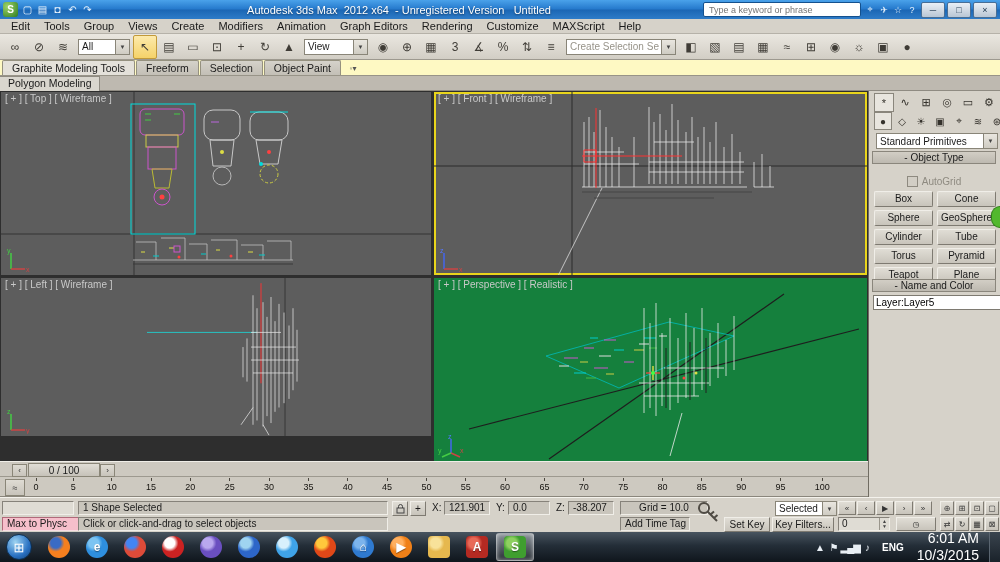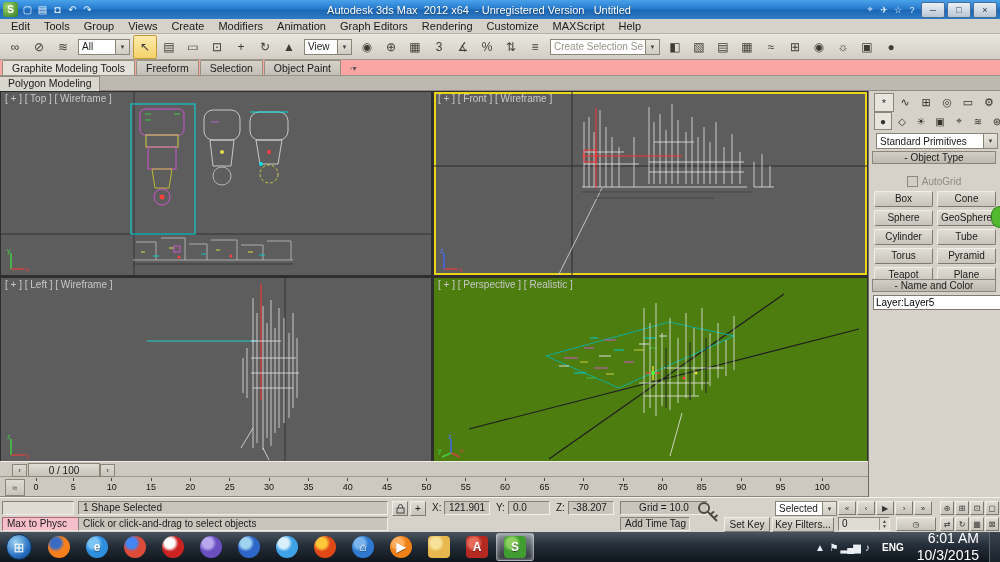--- a/index.html
+++ b/index.html
@@ -25,21 +25,21 @@
   .tbgroup{display:flex;align-items:center;}
   .tool{width:22px;height:22px;display:flex;align-items:center;justify-content:center;font-size:12px;color:#3f3c36;border:1px solid transparent;border-radius:2px;flex:none;}
   .tool.active{background:linear-gradient(#fdeaac,#f5d269);border-color:#c29a3a;}
   .dd{height:16px;background:#fff;border:1px solid #898578;display:flex;align-items:center;font-size:10px;margin:0 3px;box-sizing:border-box;}
   .dd .dv{padding:0 3px;white-space:nowrap;overflow:hidden;flex:1;}
   .dd .dv.gray{color:#979389;}
   .dd .da{width:13px;align-self:stretch;background:linear-gradient(#e9e6df,#cfccc3);border-left:1px solid #898578;display:flex;align-items:center;justify-content:center;}
   .dd .da::after{content:"▼";font-size:6px;color:#444;}
 
   
-  .ribbon-tabs{left:0;top:60px;width:1000px;height:16px;background:#fca5a5;border-bottom:1px solid #989488;display:flex;align-items:flex-end;padding-left:2px;box-sizing:border-box;}
+  .ribbon-tabs{left:0;top:60px;width:1000px;height:16px;background:#fef9c3;border-bottom:1px solid #989488;display:flex;align-items:flex-end;padding-left:2px;box-sizing:border-box;}
   .rtab{height:14px;line-height:14px;padding:0 9px;font-size:10.5px;background:linear-gradient(#d5d2ca,#c3bfb6);border:1px solid #95917f;border-bottom:none;border-radius:2px 2px 0 0;margin-right:1px;white-space:nowrap;}
   .rtab.active{background:#e4e1da;}
   .rmore{width:22px;height:14px;display:flex;align-items:center;justify-content:center;font-size:8px;color:#555;}
   .ribbon-sub{left:0;top:76px;width:1000px;height:15px;background:#beb9b0;border-bottom:1px solid #8f8b82;box-sizing:border-box;}
   .subtab{position:absolute;left:0;top:0;height:14px;line-height:13px;padding:0 8px;background:#d9d6ce;border:1px solid #8f8b82;border-left:none;font-size:10.5px;white-space:nowrap;}
 
   
   .vparea{left:0;top:91px;width:868px;height:370px;background:#2e2e2e;}
   .vp{position:absolute;background:#5d5d5d;overflow:hidden;}
   .vp svg.canvas{position:absolute;left:0;top:0;width:100%;height:100%;display:block;pointer-events:none;}
@@ -109,20 +109,23 @@
     <div class="app-logo">S</div>
     <div class="tbgroup">
 
     <div class="qa-icon">▢</div>
         <div class="qa-icon">▤</div>
         <div class="qa-icon">◘</div>
         <div class="qa-icon">↶</div>
         <div class="qa-icon">↷</div>
       </div>
     <div class="tb-title">Autodesk 3ds Max  2012 x64  - Unregistered Version   Untitled</div>
+    <div class="search-box">
+      <input placeholder="Type a keyword or phrase" style="">
+    </div>
     <div class="tbgroup">
 
     <div class="ti-icon">⌖</div>
         <div class="ti-icon">✈</div>
         <div class="ti-icon">☆</div>
         <div class="ti-icon">?</div>
       </div>
     <div class="tbgroup" style="gap:2px">
 
     <div class="win-btn">─</div>
@@ -164,21 +167,21 @@
         <div class="tool">▤</div>
         <div class="tool">▭</div>
         <div class="tool">⊡</div>
       </div>
     <div class="tbgroup">
 
     <div class="tool">+</div>
         <div class="tool">↻</div>
         <div class="tool">▲</div>
       </div>
-    <div class="dd" style="width:48px">
+    <div class="dd" style="width:64px">
       <span class="dv">View</span>
       <span class="da"></span>
     </div>
     <div class="tbgroup">
 
     <div class="tool">◉</div>
         <div class="tool">⊕</div>
       </div>
     <div class="tbgroup">
 
@@ -287,37 +290,37 @@
       </svg>
       <div class="vp-label">[ + ] [ Front ] [ Wireframe ]</div>
       <svg class="tripod" width="26" height="26">
         <path d="M6,22 V6" stroke="#4466ee" stroke-width="1.5"></path>
           <path d="M6,22 H20" stroke="#cc4444" stroke-width="1.5"></path>
         <text x="2" y="6" font-size="7" fill="#5577ff" font-family="Liberation Sans,sans-serif">z</text>
         <text x="21" y="25" font-size="7" fill="#cc4444" font-family="Liberation Sans,sans-serif">x</text>
       </svg>
     </div>
 
-    <div class="vp" style="left:1px;top:187px;width:430px;height:183px">
+    <div class="vp" style="left:1px;top:187px;width:430px;height:158px">
       <svg class="canvas" viewBox="0 0 430 183" preserveAspectRatio="none">
         <line x1="284" y1="0" x2="284" y2="183" stroke="#343434"></line>
         <line x1="146" y1="63" x2="256" y2="63" stroke="#22cccc"></line>
         <line x1="260" y1="6" x2="260" y2="122" stroke="#ff3333"></line>
         <path d="M252,20 V170 M256,35 V165 M262,28 V172 M266,45 V160 M270,22 V168 M274,50 V155 M278,30 V150 M283,40 V145 M288,55 V140 M292,35 V130 M296,60 V120 M246,70 V120 M242,80 V115 M250,80 h45 M250,95 h48 M252,110 h40 M250,63 h30 M262,170 L268,182 M252,150 L240,170" fill="none" stroke="#e6e6e6" stroke-width="0.8"></path>
       </svg>
       <div class="vp-label">[ + ] [ Left ] [ Wireframe ]</div>
       <svg class="tripod" width="26" height="26">
         <path d="M6,22 V6" stroke="#44cc44" stroke-width="1.5"></path>
           <path d="M6,22 H20" stroke="#cc4444" stroke-width="1.5"></path>
         <text x="2" y="6" font-size="7" fill="#44cc44" font-family="Liberation Sans,sans-serif">z</text>
         <text x="21" y="25" font-size="7" fill="#cc4444" font-family="Liberation Sans,sans-serif">y</text>
       </svg>
     </div>
 
-    <div class="vp" style="left:434px;top:187px;width:433px;height:183px;background:#4d7c0f">
+    <div class="vp" style="left:434px;top:187px;width:433px;height:183px;background:#15803d">
       <svg class="canvas" viewBox="0 0 433 183" preserveAspectRatio="none">
         <path d="M35,151 L425,51 M115,181 L350,16" stroke="#1e1e1e" stroke-width="1.2" fill="none"></path>
         <path d="M112,78 L235,44 L300,58 L185,110 Z" fill="none" stroke="#00bbbb" stroke-width="0.8"></path>
         <path d="M130,80 h14 M150,70 h10 M170,62 h12 M190,84 h10 M160,90 h14" stroke="#cc55cc" fill="none"></path>
         <path d="M140,95 h12 M180,72 h10 M210,60 h12 M156,60 h8" stroke="#00cccc" fill="none"></path>
         <path d="M146,84 h8 M200,72 h10 M172,96 h8" stroke="#cccc44" fill="none"></path>
         <path d="M125,88 h10 M165,78 h12 M205,66 h10 M225,58 h8" stroke="#dddddd" fill="none"></path>
         <path d="M152,100 h10 M215,70 h8" stroke="#44bb44" fill="none"></path>
         <path d="M210,30 V135 M216,45 V130 M222,25 V138 M228,55 V128 M236,40 V132 M244,60 V125 M252,35 V120 M260,50 V118 M268,30 V112 M276,55 V108 M284,45 V100 M292,62 V98 M300,38 V92 M205,105 h70 M210,118 h55 M230,90 h60 M248,135 L236,178" fill="none" stroke="#ececec" stroke-width="0.8"></path>
         <path d="M232,70 V130 M256,64 V122 M272,60 V115" stroke="#222222" fill="none"></path>

